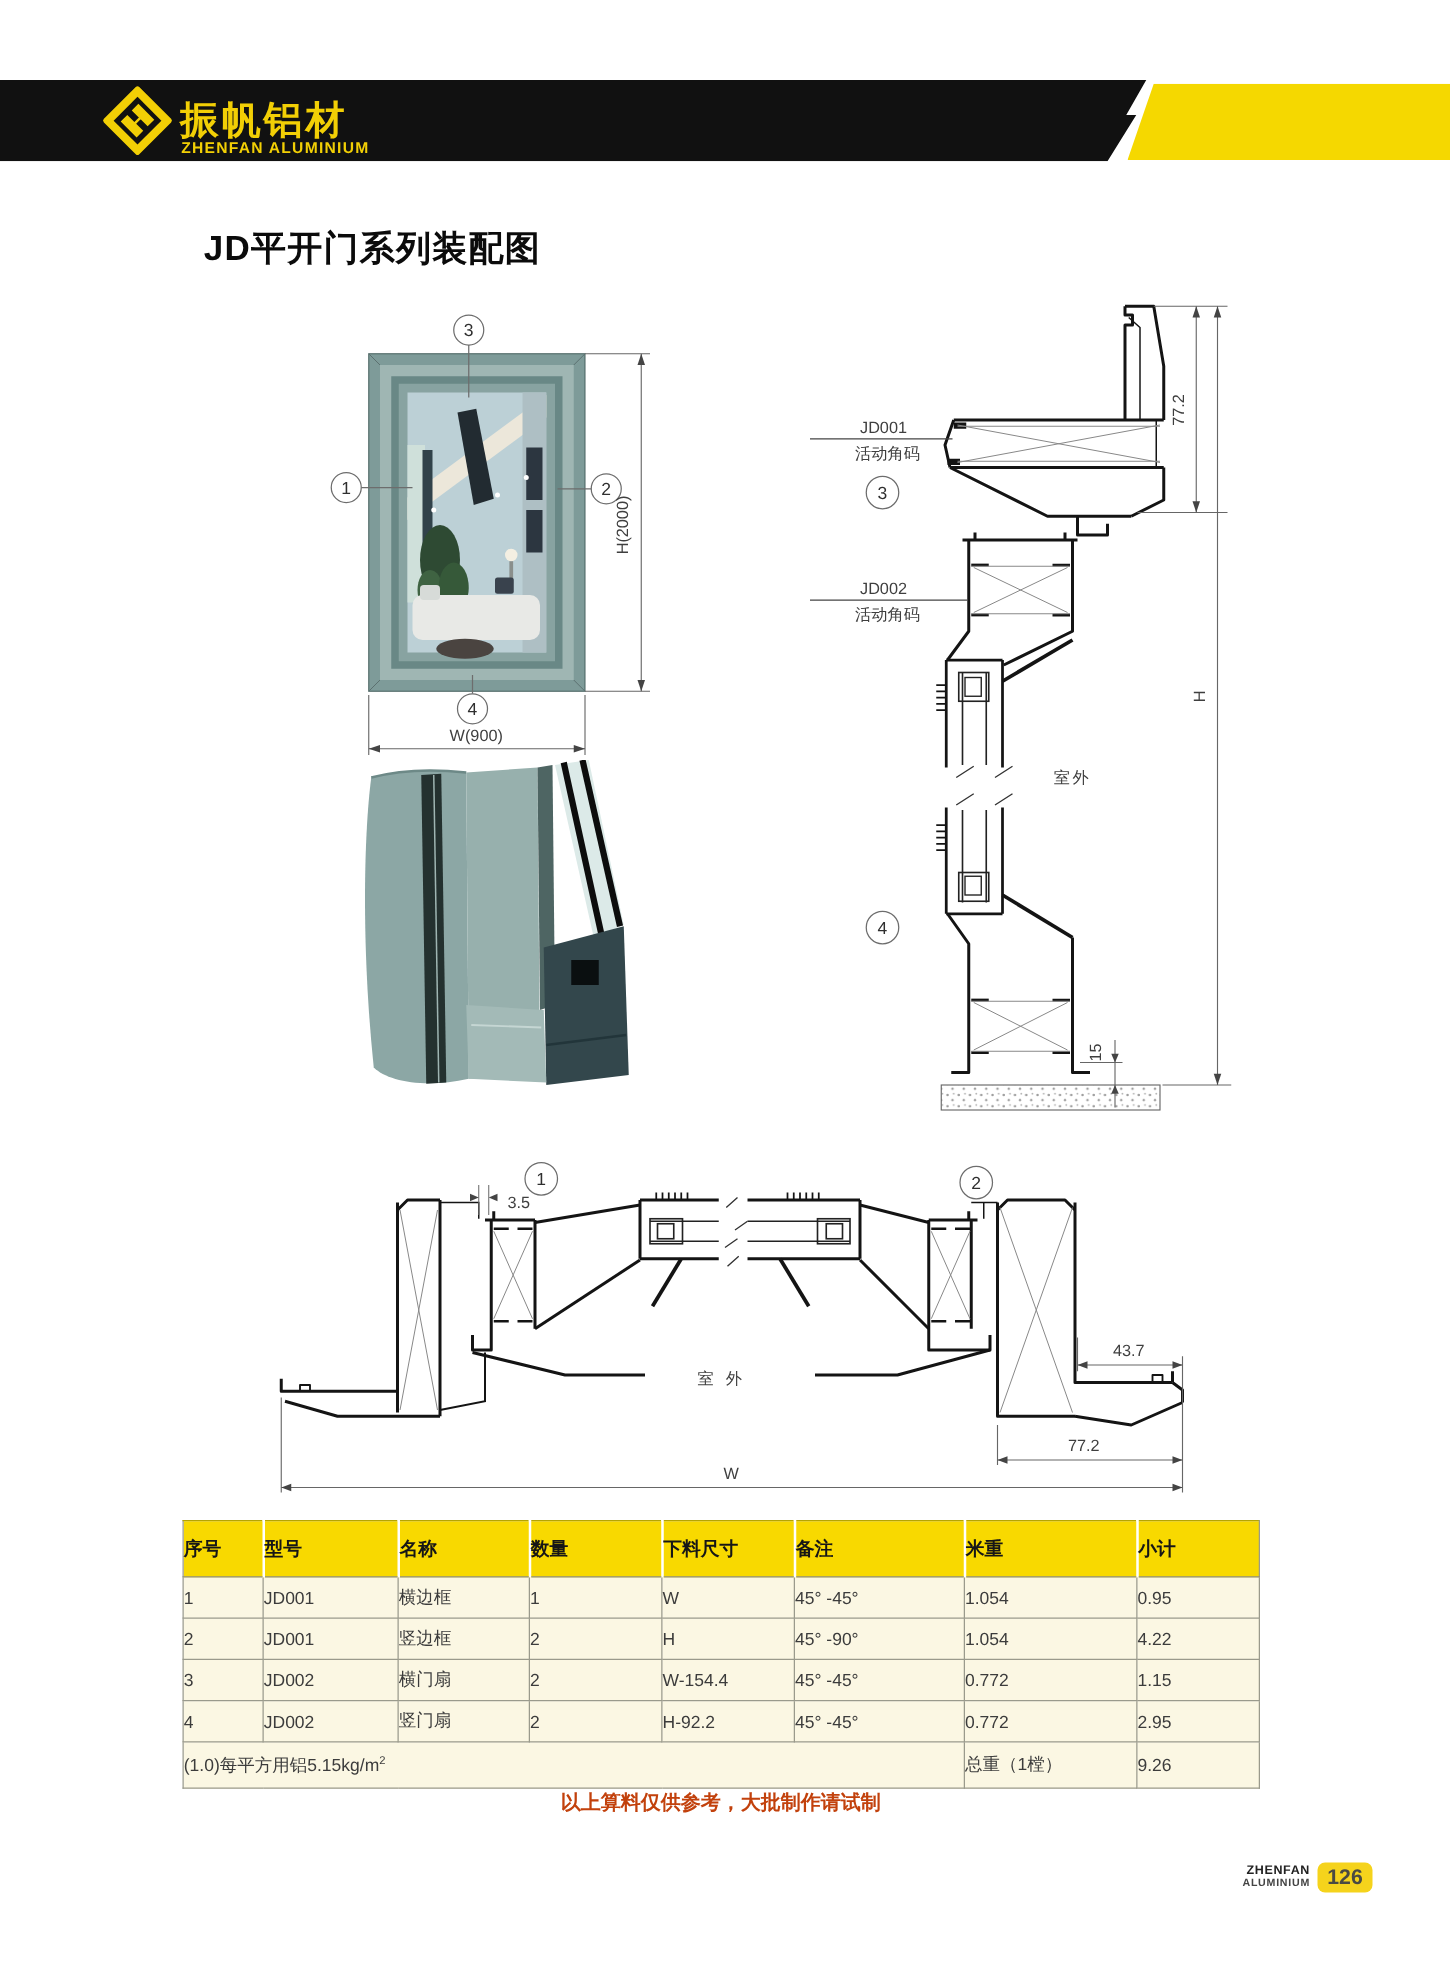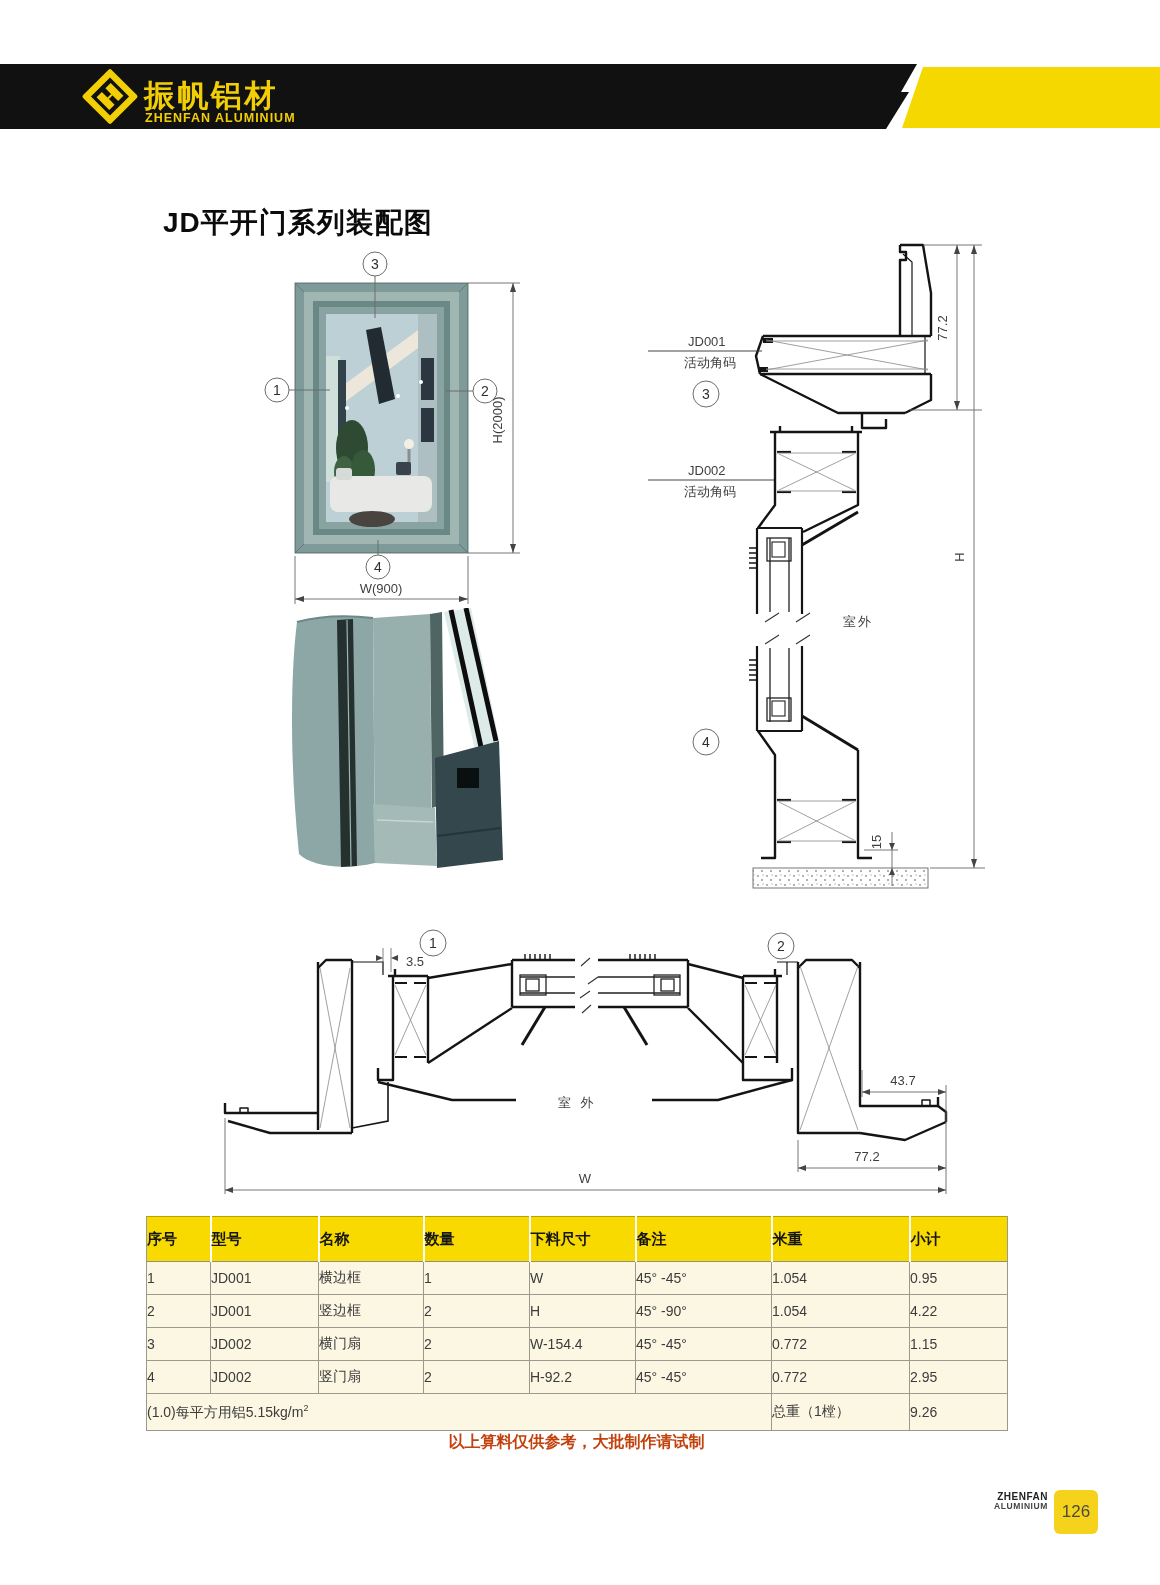--- a/index.html
+++ b/index.html
@@ -2,37 +2,37 @@
 <html><head>
 <meta charset="utf-8">
 <style>
   html,body{margin:0;padding:0;background:#fff;}
   body{font-family:"Liberation Sans","DejaVu Sans",sans-serif;}
   #page{position:relative;width:1160px;height:1585px;background:#fff;overflow:hidden;}
   .abs{position:absolute;}
   
   #black-band{position:absolute;left:0;top:64px;width:920px;height:65px;}
   #yellow-band{position:absolute;right:0;top:67px;width:258px;height:61px;}
-  #page-title{position:absolute;left:163px;top:180px;font-size:28px;font-weight:800;color:#0b0b0b;letter-spacing:1px;margin-top:24px;}
+  #page-title{position:absolute;left:163px;top:180px;font-size:28px;font-weight:800;color:#0b0b0b;letter-spacing:1px;}
   
   #spec-table{position:absolute;left:146px;top:1216px;width:861px;border-collapse:collapse;table-layout:fixed;}
   #spec-table td,#spec-table th{border:1px solid #9a9a8c;font-size:14px;color:#3c3c3c;text-align:left;padding:0;}
   #spec-table thead th{background:#F8D900;color:#161616;font-weight:700;font-size:15px;height:44px;border-left:2px solid #fff;border-right:2px solid #fff;border-top:1px solid #b5a400;border-bottom:1px solid #8f8f82;}
   #spec-table thead th:first-child{border-left:1px solid #9a9a8c;}
   #spec-table thead th:last-child{border-right:1px solid #9a9a8c;}
   #spec-table tbody td{background:#FBF7E3;height:32px;}
   #spec-table .sum-cell{text-align:left;height:36px;}
   sup{font-size:9px;}
   #calc-note{position:absolute;left:146px;top:1432px;width:861px;text-align:center;font-size:16px;font-weight:700;color:#c2410c;}
   
   #footer-brand{position:absolute;left:930px;top:1492px;width:118px;text-align:right;line-height:1;}
   #footer-brand .b1{font-size:10px;font-weight:800;color:#222;letter-spacing:.5px;}
   #footer-brand .b2{font-size:8.5px;font-weight:600;color:#444;letter-spacing:.6px;margin-top:0;}
-  #page-badge{position:absolute;left:1054px;top:1490px;width:44px;height:44px;background:#F5D31C;border-radius:6px;
-    display:flex;align-items:center;justify-content:center;font-size:17px;color:#4a4a43;font-weight:400;}
+  #page-badge{position:absolute;left:1054px;top:1490px;width:44px;height:24px;background:#F5D31C;border-radius:6px;
+    display:flex;align-items:center;justify-content:center;font-size:17px;color:#4a4a43;font-weight:700;}
   svg text{font-family:"Liberation Sans","DejaVu Sans",sans-serif;}
   .dimtxt{fill:#3f3f3f;font-size:13px;}
   .cntxt{fill:#2f2f2f;font-size:14px;}
 </style>
 </head>
 <body>
 
 <div id="page">
 
   <svg id="black-band" viewBox="0 0 920 65" preserveAspectRatio="none">

